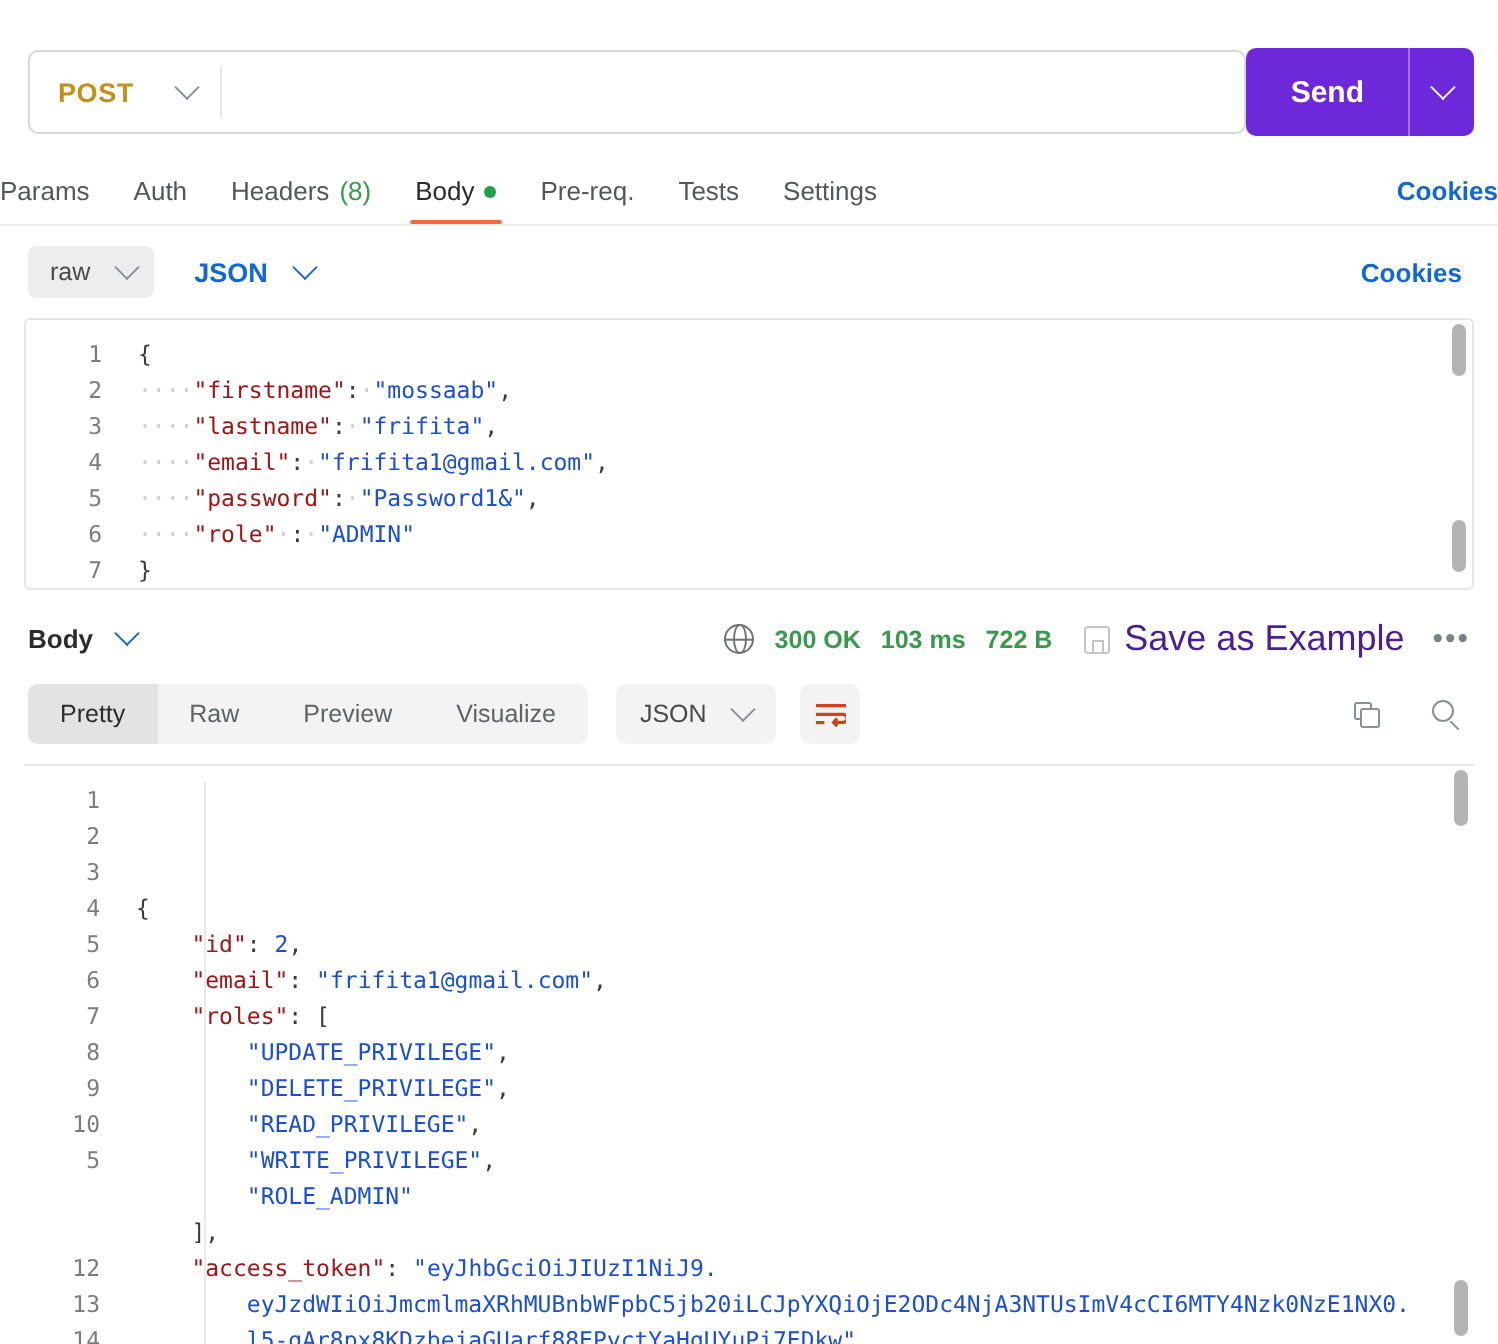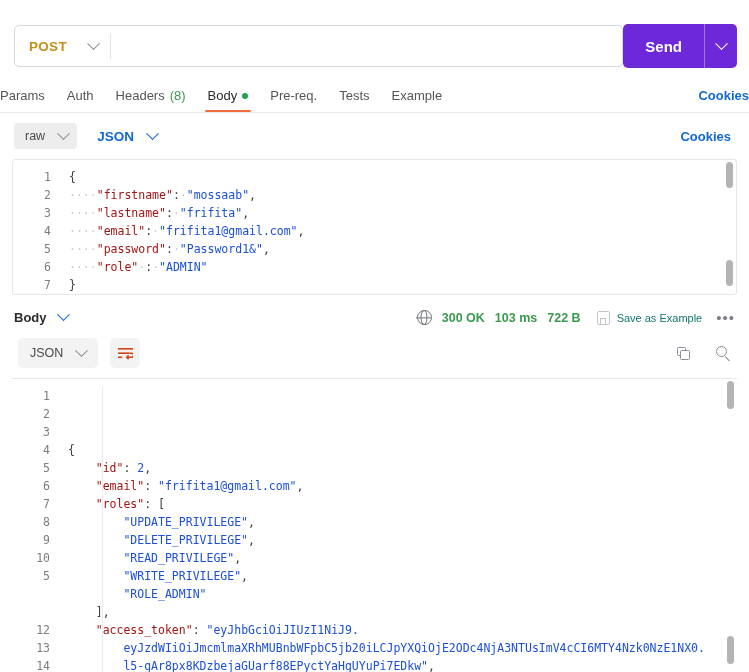--- a/index.html
+++ b/index.html
@@ -192,21 +192,21 @@
     height:1.3px; background:#707479; transform:translateY(-50%);
   }
   .globe::after {
     content:""; position:absolute; left:50%; top:-1.3px; bottom:-1.3px;
     width:7px; border:1.3px solid #707479; border-radius:50%;
     transform:translateX(-50%); box-sizing: border-box;
   }
   .stat { font-size: 12.5px; color:#3a9a4c; font-weight: 600; }
   .save-example {
     display:flex; align-items:center; gap:7px;
-    font-size: 11px; color:#0f766e; margin-left: 6px;
+    font-size: 18px; color:#4c1d95; margin-left: 6px;
   }
   .save-ic {
     width:13px; height:14px; border:1.3px solid #c2c5c9; border-radius:2px;
     position: relative;
   }
   .save-ic::after {
     content:""; position:absolute; left:2.5px; right:2.5px; bottom:0;
     height: 5px; border:1.2px solid #c2c5c9; border-bottom:none;
   }
   .dots-btn { font-size: 15px; color:#7d8187; letter-spacing:1px; margin-left:4px;}
@@ -301,21 +301,21 @@
       <span>Body</span>
       <span class="green-dot"></span>
     </div>
     <div class="rtab">
         <span>Pre-req.</span>
       </div>
     <div class="rtab">
         <span>Tests</span>
       </div>
     <div class="rtab">
-        <span>Example</span>
+        <span>Settings</span>
       </div>
     <div class="spacer"></div>
     <div class="cookies-link">Cookies</div>
   </div>
   <div class="hair"></div>
 
   <div class="bodytype-row">
     <div class="raw-pill">
       <span>raw</span>
       <span class="chev"></span>
@@ -358,20 +358,26 @@
     <span class="stat">103 ms</span>
     <span class="stat">722 B</span>
     <div class="save-example">
       <span class="save-ic"></span>
       <span>Save as Example</span>
     </div>
     <span class="dots-btn">•••</span>
   </div>
 
   <div class="resp-tabs">
+    <div class="seg">
+      <div class="seg-item active">Pretty</div>
+      <div class="seg-item">Raw</div>
+      <div class="seg-item">Preview</div>
+      <div class="seg-item">Visualize</div>
+    </div>
     <div class="json-pill">
       <span>JSON</span>
       <span class="chev"></span>
     </div>
     <div class="wrap-btn">
       <svg width="15" height="13" viewBox="0 0 15 13">
         <rect x="0" y="1" width="15" height="1.6" fill="#d14317"></rect>
         <rect x="0" y="5.4" width="11.5" height="1.6" fill="#d14317"></rect>
         <path d="M11.5 6.2 h2.1 a2 2 0 0 1 0 4 h-4.3" fill="none" stroke="#d14317" stroke-width="1.6"></path>
         <path d="M10.6 8.3 L8.8 10.2 L10.6 12.1" fill="none" stroke="#d14317" stroke-width="1.6"></path>

